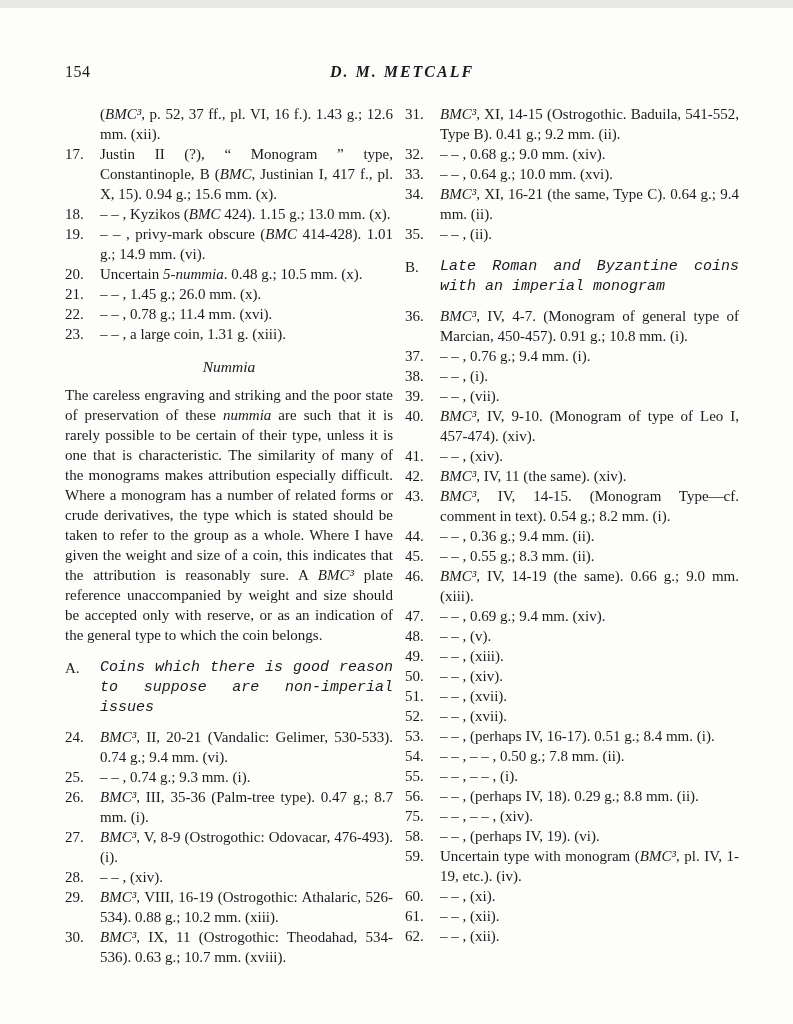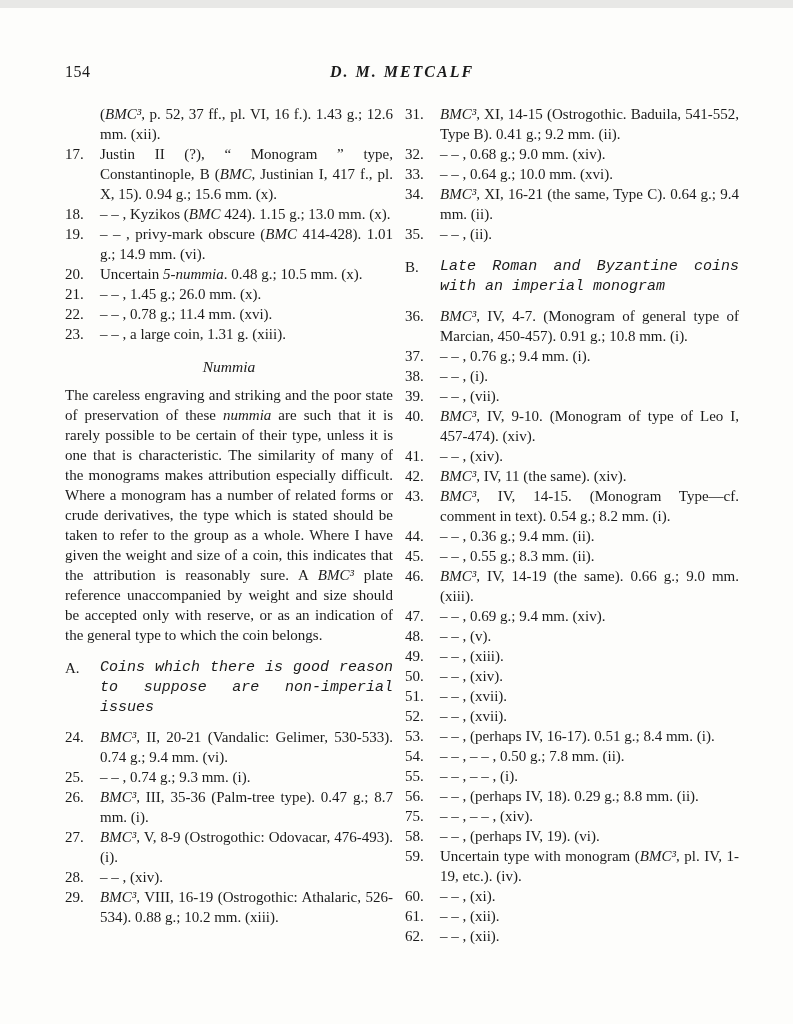--- a/index.html
+++ b/index.html
@@ -116,20 +116,24 @@
             <span class="body"><i>BMC³</i>, V, 8-9 (Ostrogothic: Odovacar, 476-493). (i).</span>
           </div>
           <div class="entry">
             <span class="num">28.</span>
             <span class="body">– – , (xiv).</span>
           </div>
           <div class="entry">
             <span class="num">29.</span>
             <span class="body"><i>BMC³</i>, VIII, 16-19 (Ostrogothic: Athalaric, 526-534). 0.88 g.; 10.2 mm. (xiii).</span>
           </div>
+          <div class="entry">
+            <span class="num">30.</span>
+            <span class="body"><i>BMC³</i>, IX, 11 (Ostrogothic: Theodahad, 534-536). 0.63 g.; 10.7 mm. (xviii).</span>
+          </div>
         </div>
     </div>
 
     <div class="col-right">
       <div>
           <div class="entry">
             <span class="num">31.</span>
             <span class="body"><i>BMC³</i>, XI, 14-15 (Ostrogothic. Baduila, 541-552, Type B). 0.41 g.; 9.2 mm. (ii).</span>
           </div>
           <div class="entry">

